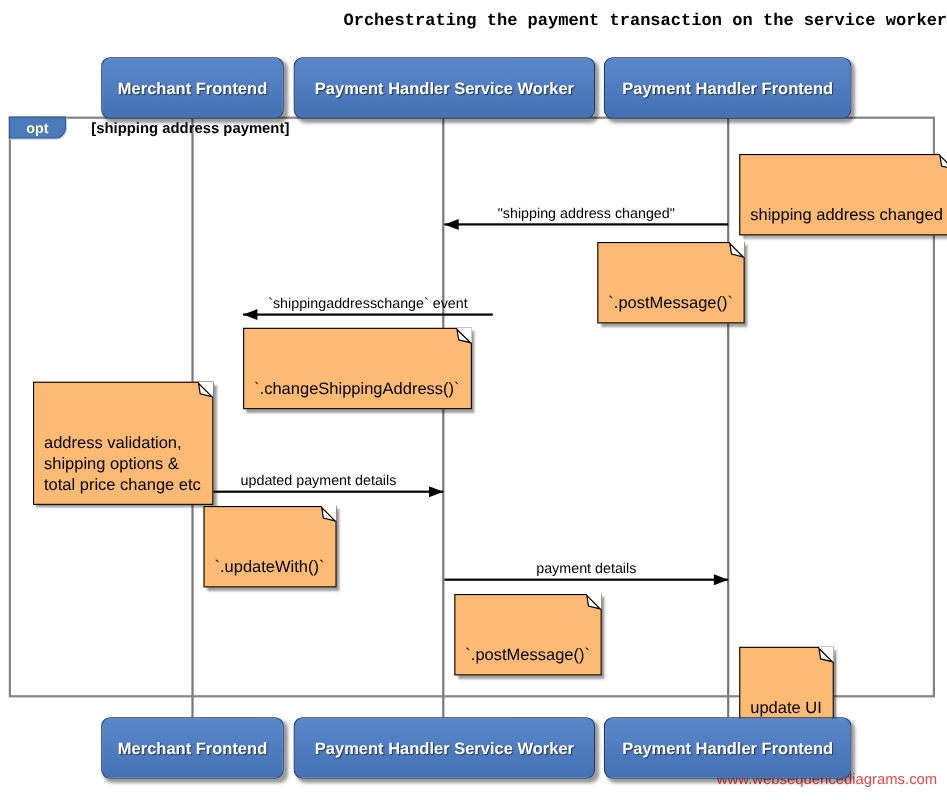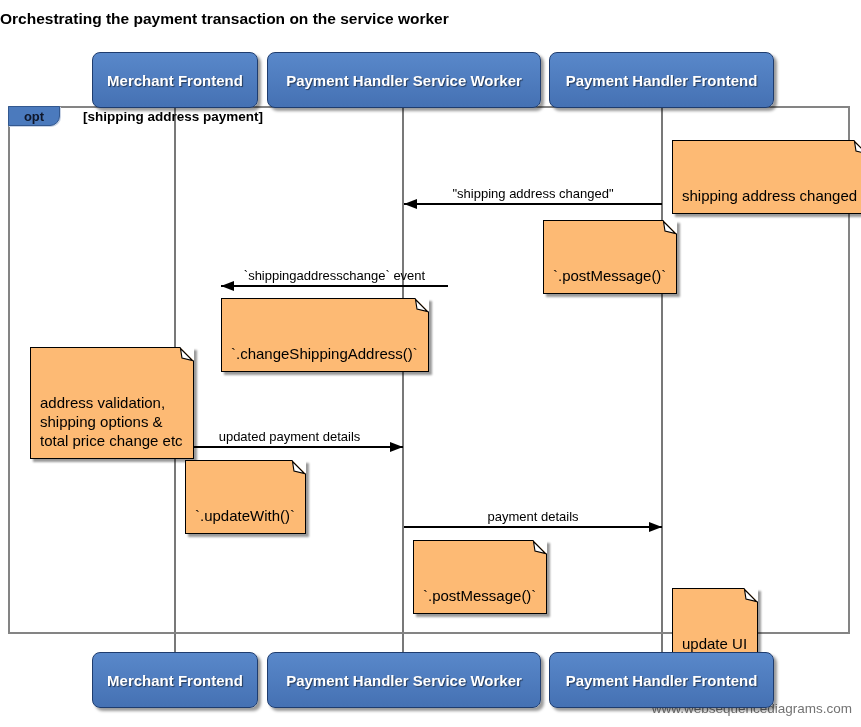--- a/index.html
+++ b/index.html
@@ -1,22 +1,22 @@
 <!DOCTYPE html>
 <html><head>
 <meta charset="utf-8">
 <style>
   html,body{margin:0;padding:0;background:#ffffff;}
   #canvas{
     position:relative;width:861px;height:727px;background:#ffffff;overflow:hidden;
     font-family:"Liberation Sans","DejaVu Sans",sans-serif;color:#000;
   }
   .title{
-    position:absolute;left:0;top:10px;width:100%;text-align:left;
-    font-size:15.5px;font-weight:bold;
+    position:absolute;left:0;top:10px;width:100%;text-align:right;
+    font-size:15.5px;font-weight:bold;font-family:Liberation Mono, monospace;
   }
   
   .lifeline{position:absolute;top:92px;height:560px;width:2px;background:#787878;}
   
   .actor{
     position:absolute;height:56px;box-sizing:border-box;
     background:linear-gradient(#5988ca,#4571b3);
     border:1px solid #1e3c6e;border-radius:8px;
     box-shadow:3px 3px 3px rgba(0,0,0,0.40);
     display:flex;align-items:center;justify-content:center;
@@ -26,21 +26,21 @@
   }
   
   .fragment{
     position:absolute;left:8px;top:106px;width:842px;height:528px;
     border:2px solid #848484;box-sizing:border-box;z-index:1;
   }
   .opt-tab{
     position:absolute;left:8px;top:106px;width:52px;height:20px;box-sizing:border-box;
     background:#4b7abd;border:1px solid #33588f;border-bottom-right-radius:10px;
     box-shadow:1px 1px 0 #c9d4e6;
-    color:#0f172a;font-weight:bold;font-size:13px;
+    color:#fef9c3;font-weight:bold;font-size:13px;
     display:flex;align-items:center;justify-content:center;z-index:3;
   }
   .guard{
     position:absolute;left:83px;top:109px;font-size:13.5px;font-weight:bold;z-index:3;
   }
   
   .message{position:absolute;z-index:4;}
   .msg-label{
     width:100%;text-align:center;font-size:13px;line-height:15px;
     margin-bottom:2px;white-space:nowrap;
@@ -54,21 +54,21 @@
     position:absolute;background:#fdba74;border:1px solid #000;
     box-shadow:3px 3px 2px rgba(0,0,0,0.40);
     padding:7px 10px 8px 9px;font-size:15px;line-height:19px;
     white-space:pre-line;z-index:5;
   }
   .note .txt{white-space:pre-line;}
   .note.nowrap .txt{white-space:nowrap;}
   .fold{position:absolute;top:-1px;right:-1px;z-index:2;}
   
   .watermark{
-    position:absolute;right:9px;top:701px;font-size:13.5px;color:#737373;
+    position:absolute;right:9px;top:701px;font-size:13.5px;color:#ef4444;
   }
 </style>
 </head>
 <body>
 
 <div id="canvas">
 
   <div class="title">Orchestrating the payment transaction on the service worker</div>
 
   <div class="lifeline" style="left:174px;"></div>

